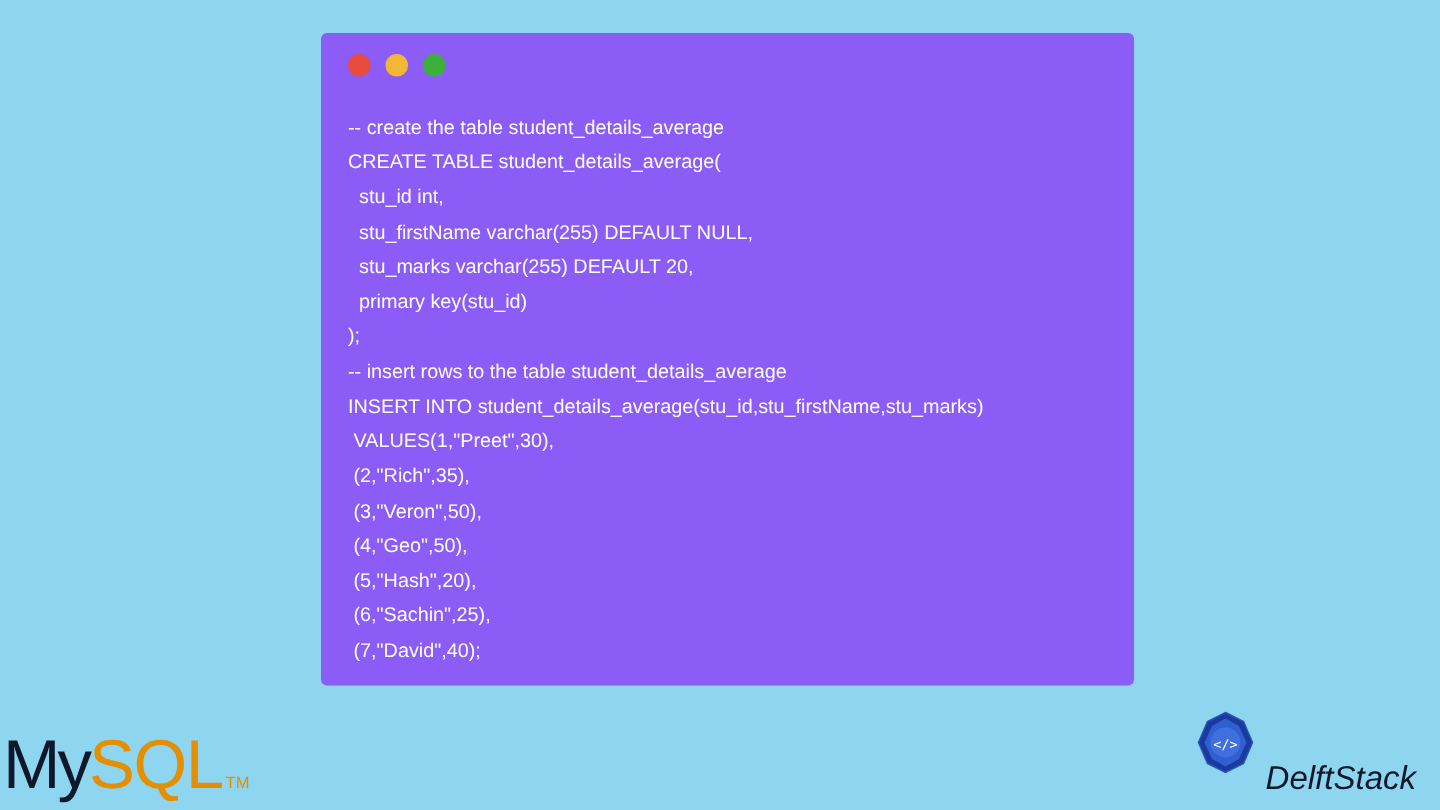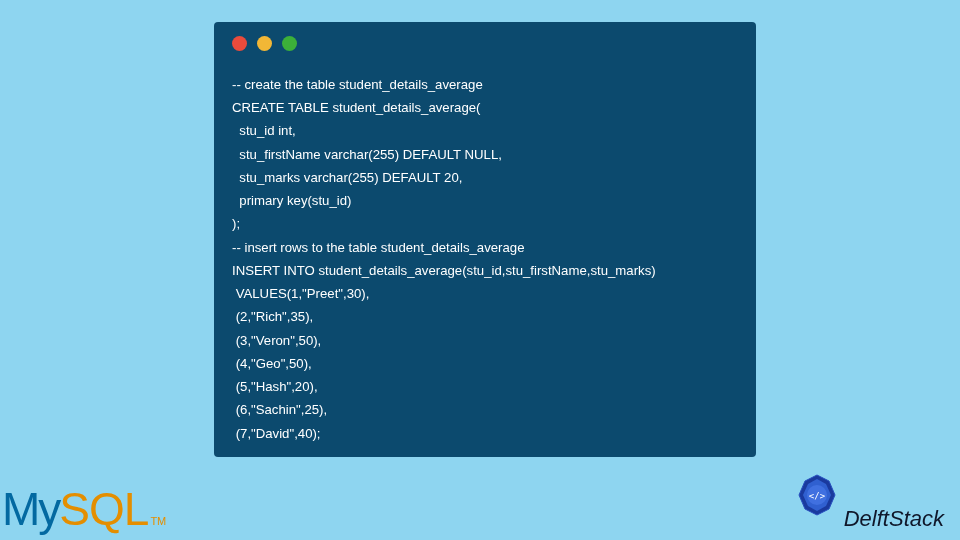--- a/index.html
+++ b/index.html
@@ -14,21 +14,21 @@
       position: relative;
       font-family: Arial, Helvetica, sans-serif;
       overflow: hidden;
     }
     .code-window {
       position: absolute;
       top: 22px;
       left: 214px;
       width: 542px;
       height: 435px;
-      background: #0c4a6e;
+      background: #8b5cf6;
       border-radius: 4px;
       padding: 14px 18px;
     }
     .window-dots {
       display: flex;
       gap: 10px;
       margin-bottom: 22px;
     }
     .dot {
       width: 15px;
@@ -46,21 +46,21 @@
       white-space: pre;
     }
     .mysql-logo {
       position: absolute;
       bottom: 4px;
       left: 2px;
       display: flex;
       align-items: baseline;
     }
     .mysql-my {
-      color: #0369a1;
+      color: #0f172a;
       font-size: 46px;
       font-weight: 400;
       font-family: Arial, sans-serif;
       letter-spacing: -2px;
     }
     .mysql-sql {
       color: #e48e00;
       font-size: 46px;
       font-weight: 400;
       font-family: Arial, sans-serif;

